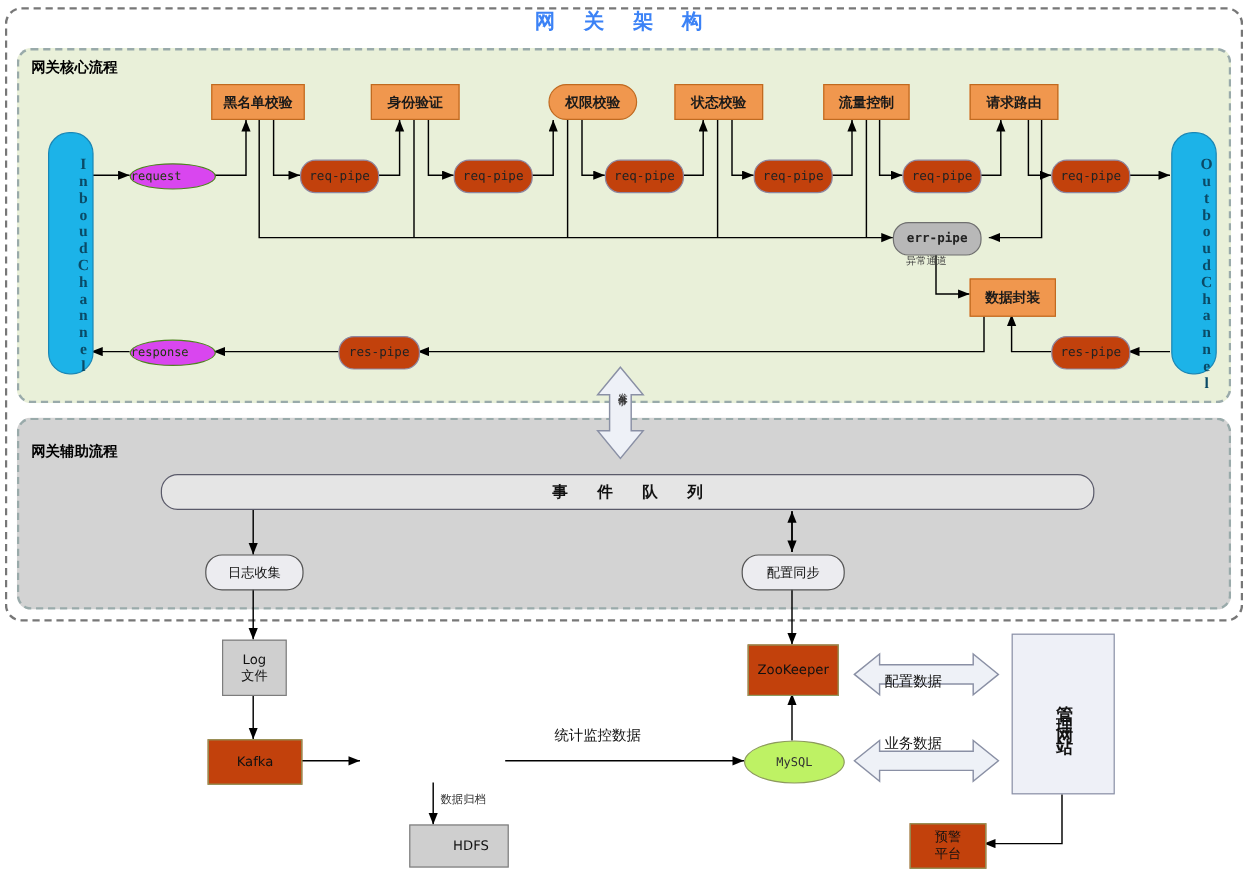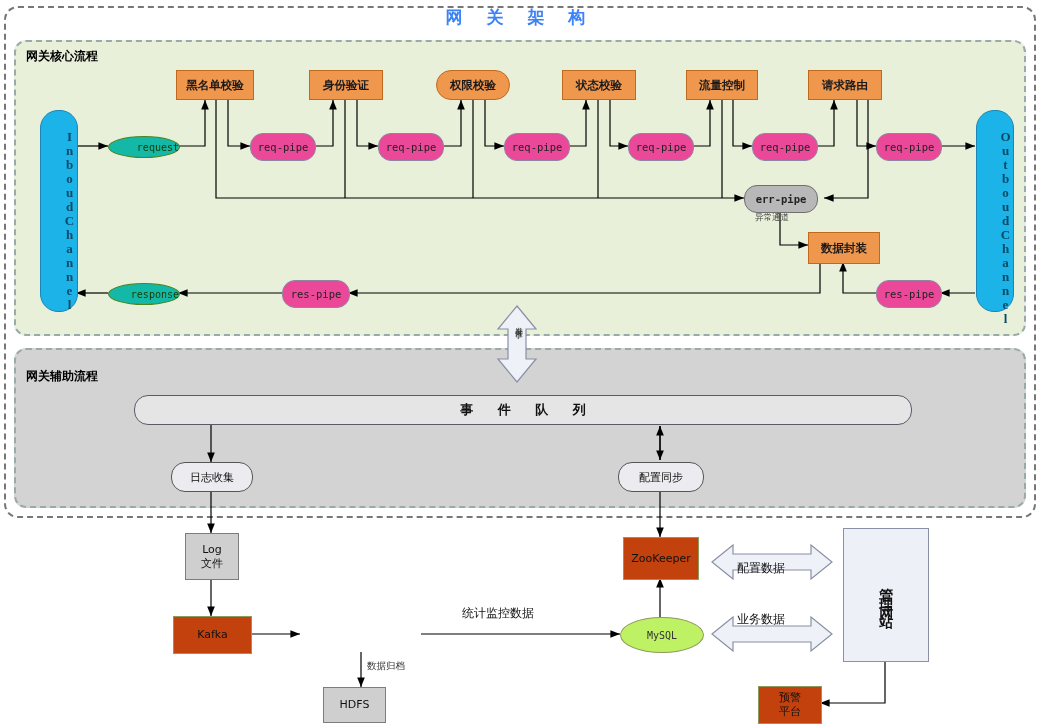--- a/index.html
+++ b/index.html
@@ -16,25 +16,25 @@
   .section-label{position:absolute;font-size:12px;font-weight:bold;color:#000000;font-family:"DejaVu Sans",sans-serif;}
 
   
   .channel{position:absolute;width:36px;background:#1cb3e8;border:1px solid #1a86b5;border-radius:18px;}
   .channel span{display:block;writing-mode:vertical-rl;text-orientation:upright;font-family:"Liberation Serif","DejaVu Serif",serif;font-weight:bold;font-size:13px;color:#0a4a66;letter-spacing:-1px;width:100%;text-align:center;padding-top:18px;}
 
   
   .filter{position:absolute;height:28px;background:#f0974e;border:1px solid #c06a20;color:#1a1a1a;font-size:11.5px;font-weight:bold;font-family:"DejaVu Sans",sans-serif;display:flex;align-items:center;justify-content:center;}
 
   
-  .pipe{position:absolute;height:26px;background:#ec4899;border:1px solid #8d86a0;border-radius:13px;font-size:10.5px;font-family:"DejaVu Sans Mono","Liberation Mono",monospace;color:#222;display:flex;align-items:center;justify-content:center;}
+  .pipe{position:absolute;height:26px;background:#c2410c;border:1px solid #8d86a0;border-radius:13px;font-size:10.5px;font-family:"DejaVu Sans Mono","Liberation Mono",monospace;color:#222;display:flex;align-items:center;justify-content:center;}
   .pipe.err{background:#b8b8b8;border-color:#6f6f6f;font-weight:bold;}
   .sublabel{position:absolute;font-size:8.5px;color:#444;font-family:"DejaVu Sans",sans-serif;white-space:nowrap;}
 
-  .ellipse-green{position:absolute;height:20px;background:#14b8a6;border:1px solid #4e8320;border-radius:50%;font-size:10px;font-family:"DejaVu Sans Mono","Liberation Mono",monospace;color:#173a06;display:flex;align-items:center;justify-content:flex-end;}
+  .ellipse-green{position:absolute;height:20px;background:#d946ef;border:1px solid #4e8320;border-radius:50%;font-size:10px;font-family:"DejaVu Sans Mono","Liberation Mono",monospace;color:#173a06;display:flex;align-items:center;justify-content:flex-start;}
 
   
   .queue{position:absolute;height:28px;background:#e5e5e5;border:1px solid #5a5a6a;border-radius:14px;display:flex;align-items:center;justify-content:center;font-size:13px;font-weight:bold;letter-spacing:10px;text-indent:10px;color:#111;font-family:"DejaVu Sans",sans-serif;}
   .roundbox{position:absolute;height:28px;background:#ececf0;border:1px solid #555;border-radius:14px;display:flex;align-items:center;justify-content:center;font-size:11px;color:#111;font-family:"DejaVu Sans",sans-serif;}
 
   
   .rect{position:absolute;display:flex;align-items:center;justify-content:center;text-align:center;font-size:11px;font-family:"DejaVu Sans",sans-serif;color:#111;border:1px solid #888;line-height:1.25;}
   .rect.grey{background:#cfcfcf;border-color:#7d7d7d;}
   .rect.olive{background:#c2410c;border-color:#8d9a5e;}
   .rect.pale{background:#eef0f7;border-color:#8a90a5;}
@@ -150,21 +150,21 @@
   <div class="channel" style="left:976px;top:110px;height:200px;">
     <span>OutboudChannel</span>
   </div>
 
   <div class="filter" style="left:176px;top:70px;width:76px;">
     <span>黑名单校验</span>
   </div>
   <div class="filter" style="left:309px;top:70px;width:72px;">
     <span>身份验证</span>
   </div>
-  <div class="filter" style="left:436px;top:70px;width:72px;border-radius:15px;">
+  <div class="filter" style="left:457px;top:70px;width:72px;border-radius:15px;">
     <span>权限校验</span>
   </div>
   <div class="filter" style="left:562px;top:70px;width:72px;">
     <span>状态校验</span>
   </div>
   <div class="filter" style="left:686px;top:70px;width:70px;">
     <span>流量控制</span>
   </div>
   <div class="filter" style="left:808px;top:70px;width:72px;">
     <span>请求路由</span>
@@ -225,21 +225,21 @@
   </div>
 
   <div class="rect grey" style="left:185px;top:533px;width:52px;height:45px;flex-direction:column;">
     <span>Log</span>
     <span>文件</span>
   </div>
   <div class="rect olive" style="left:173px;top:616px;width:77px;height:36px;">
     <span>Kafka</span>
   </div>
   <div class="edge-label small" style="left:367px;top:660px;">数据归档</div>
-  <div class="rect grey" style="left:323px;top:687px;width:61px;height:34px;">
+  <div class="rect grey" style="left:341px;top:687px;width:61px;height:34px;padding-left:20px;">
     <span>HDFS</span>
   </div>
   <div class="edge-label" style="left:462px;top:605px;">统计监控数据</div>
 
   <div class="rect olive" style="left:623px;top:537px;width:74px;height:41px;">
     <span>ZooKeeper</span>
   </div>
   <div class="oval-olive" style="left:620px;top:617px;width:82px;height:34px;">
     <span>MySQL</span>
   </div>

